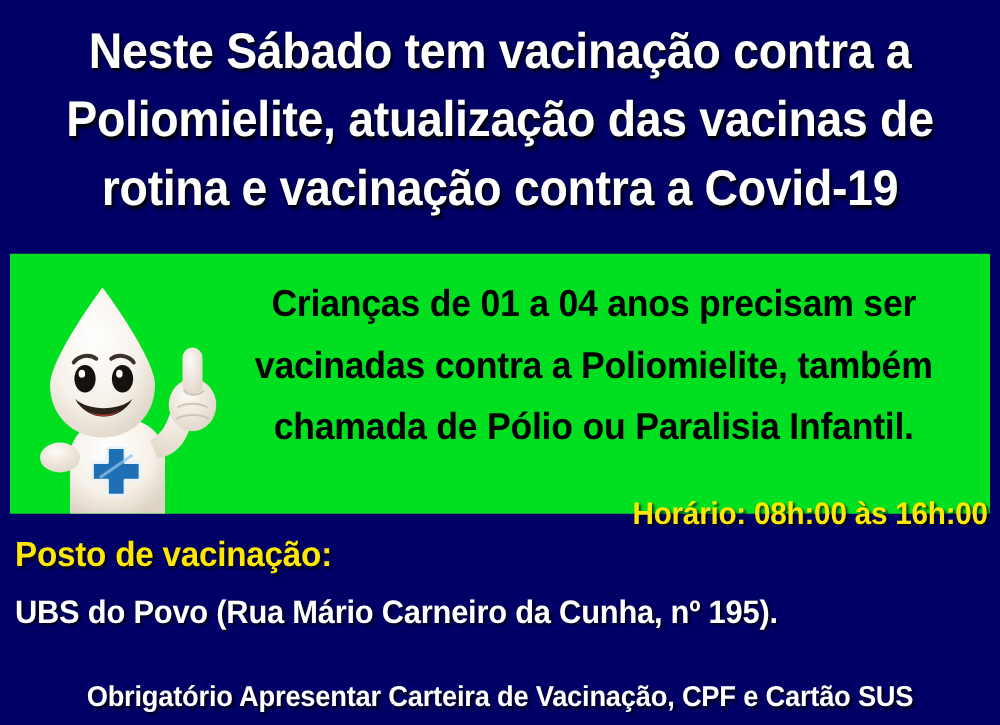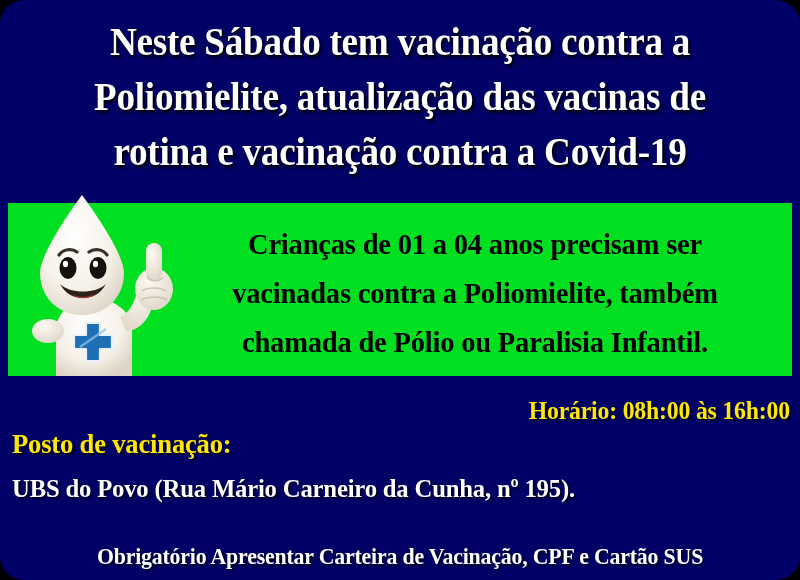--- a/index.html
+++ b/index.html
@@ -7,22 +7,21 @@
     margin: 0;
     padding: 0;
     background: #000000;
   }
   #poster {
     position: relative;
     width: 800px;
     height: 580px;
     overflow: hidden;
     background: #000066;
-    font-family: Liberation Serif, serif;
-    border-radius: 24px;
+    font-family: Liberation Sans, sans-serif;
     -webkit-font-smoothing: antialiased;
   }
 
   
   .headline {
     position: absolute;
     top: 14px;
     left: 0;
     width: 800px;
     text-align: center;
@@ -37,21 +36,21 @@
     white-space: nowrap;
   }
   .headline .hl-line { display: block; }
 
   
   .green-banner {
     position: absolute;
     top: 203px;
     left: 8px;
     width: 784px;
-    height: 173px;
+    height: 208px;
     background: #00e020;
     box-sizing: border-box;
     overflow: visible;
   }
   .banner-text {
     position: absolute;
     top: 16px;
     left: 150px;
     width: 634px;
     text-align: center;

